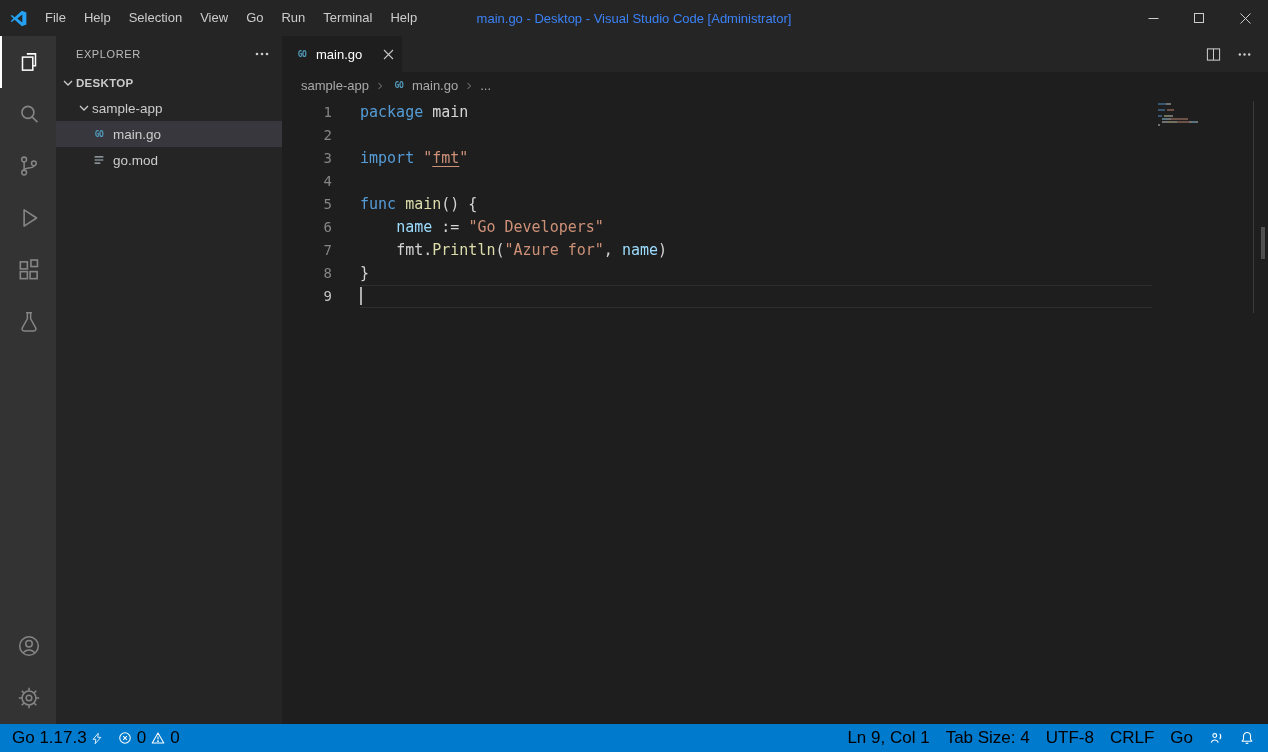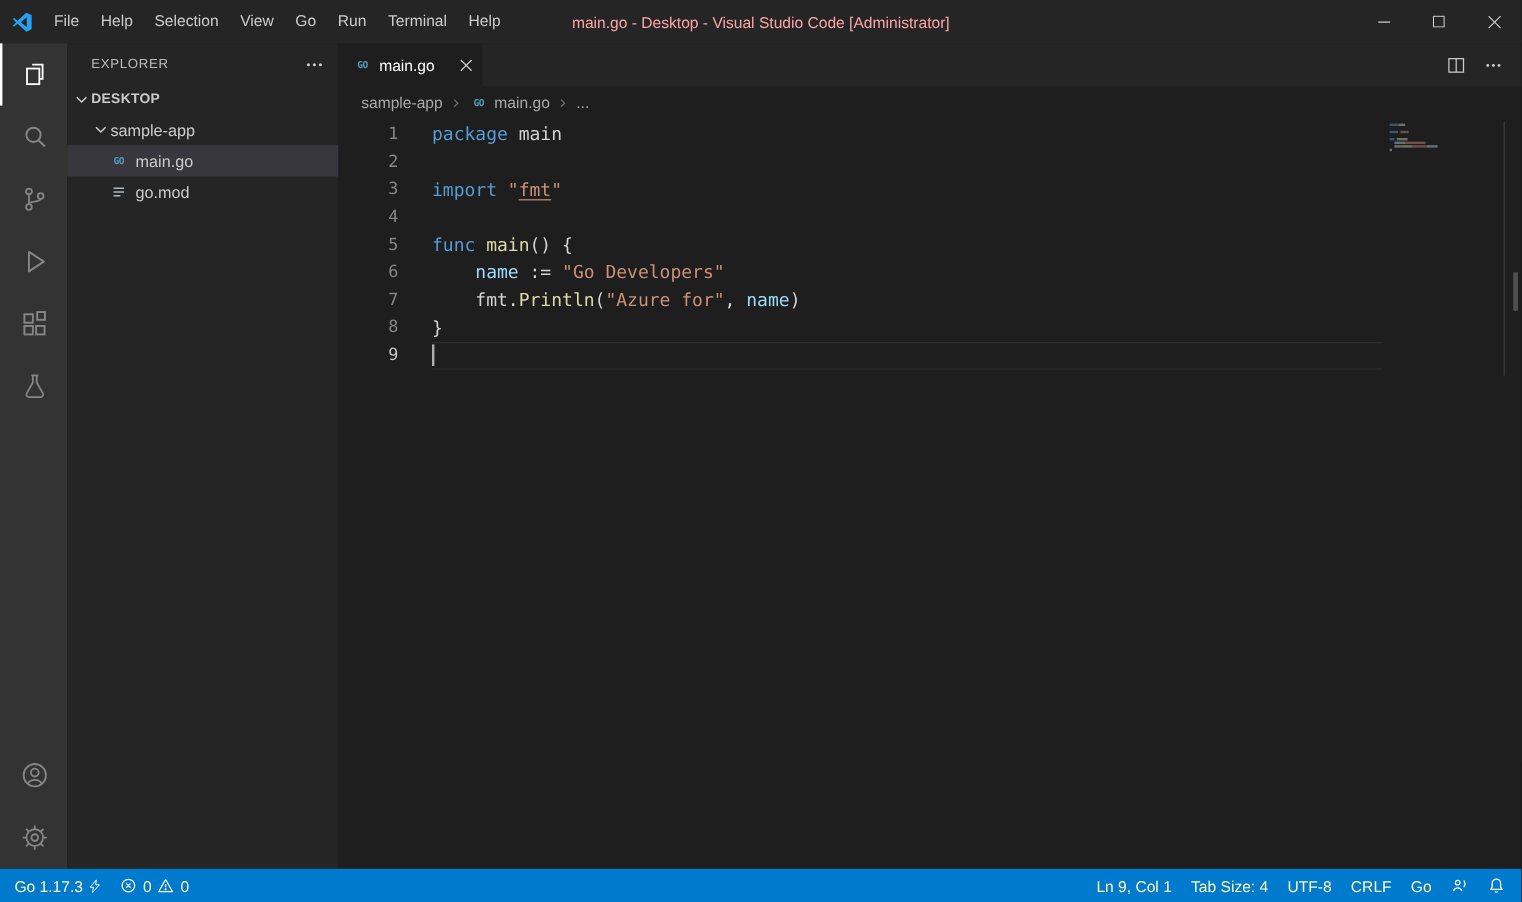--- a/index.html
+++ b/index.html
@@ -7,21 +7,21 @@
     font-family:"Liberation Sans","DejaVu Sans",sans-serif; }
   .window { width:1268px; height:752px; display:flex; flex-direction:column; }
 
   
   .titlebar { height:36px; background:#252526; display:flex; align-items:center;
     color:#cccccc; font-size:13px; position:relative; flex:none; }
   .logo { width:36px; display:flex; align-items:center; justify-content:center; }
   .menubar { display:flex;align-items:flex-end; }
   .menu-item { padding:0 9px; line-height:36px; cursor:default; }
   .window-title { position:absolute; left:50%; transform:translateX(-50%);
-    white-space:nowrap; color:#fca5a5; }
+    white-space:nowrap; color:#3b82f6; }
   .window-controls { margin-left:auto; display:flex; height:100%; }
   .wc { width:46px; display:flex; align-items:center; justify-content:center; color:#cccccc; }
 
   
   .main { flex:1; display:flex; min-height:0; }
 
   
   .activitybar { width:56px; background:#333333; display:flex; flex-direction:column;
     justify-content:space-between; flex:none; }
   .ab-item { height:52px; display:flex; align-items:center; justify-content:center;
@@ -85,23 +85,23 @@
   .mm-seg.ws { opacity:0; }
   .overview-ruler { position:absolute; top:2px; right:14px; width:1px; height:212px; background:#3c3c3c; }
   .scrollbar-thumb { position:absolute; top:128px; right:3px; width:4px; height:32px; background:#4f4f4f; }
 
   
   .go-badge { display:inline-flex; width:16px; height:16px; align-items:center;
     justify-content:center; font-size:8px; font-weight:700; letter-spacing:-.5px;
     color:var(--c-go-icon,#519aba); font-family:"DejaVu Sans Mono",monospace; flex:none; }
 
   
-  .statusbar { height:28px; background:var(--c-accent,#007acc); color:#fef9c3;
+  .statusbar { height:28px; background:var(--c-accent,#007acc); color:#000000;
     display:flex; align-items:center; justify-content:space-between;
-    font-size:13px; padding:0 6px 0 4px; flex:none; }
+    font-size:17px; padding:0 6px 0 4px; flex:none; }
   .sb-left, .sb-right { display:flex; align-items:center; height:100%; }
   .sb-item { display:flex; align-items:center; gap:5px; padding:0 8px; height:100%; white-space:nowrap; }
 
   svg { display:block; }
 </style>
 </head>
 <body>
 
 <div class="window">
 

